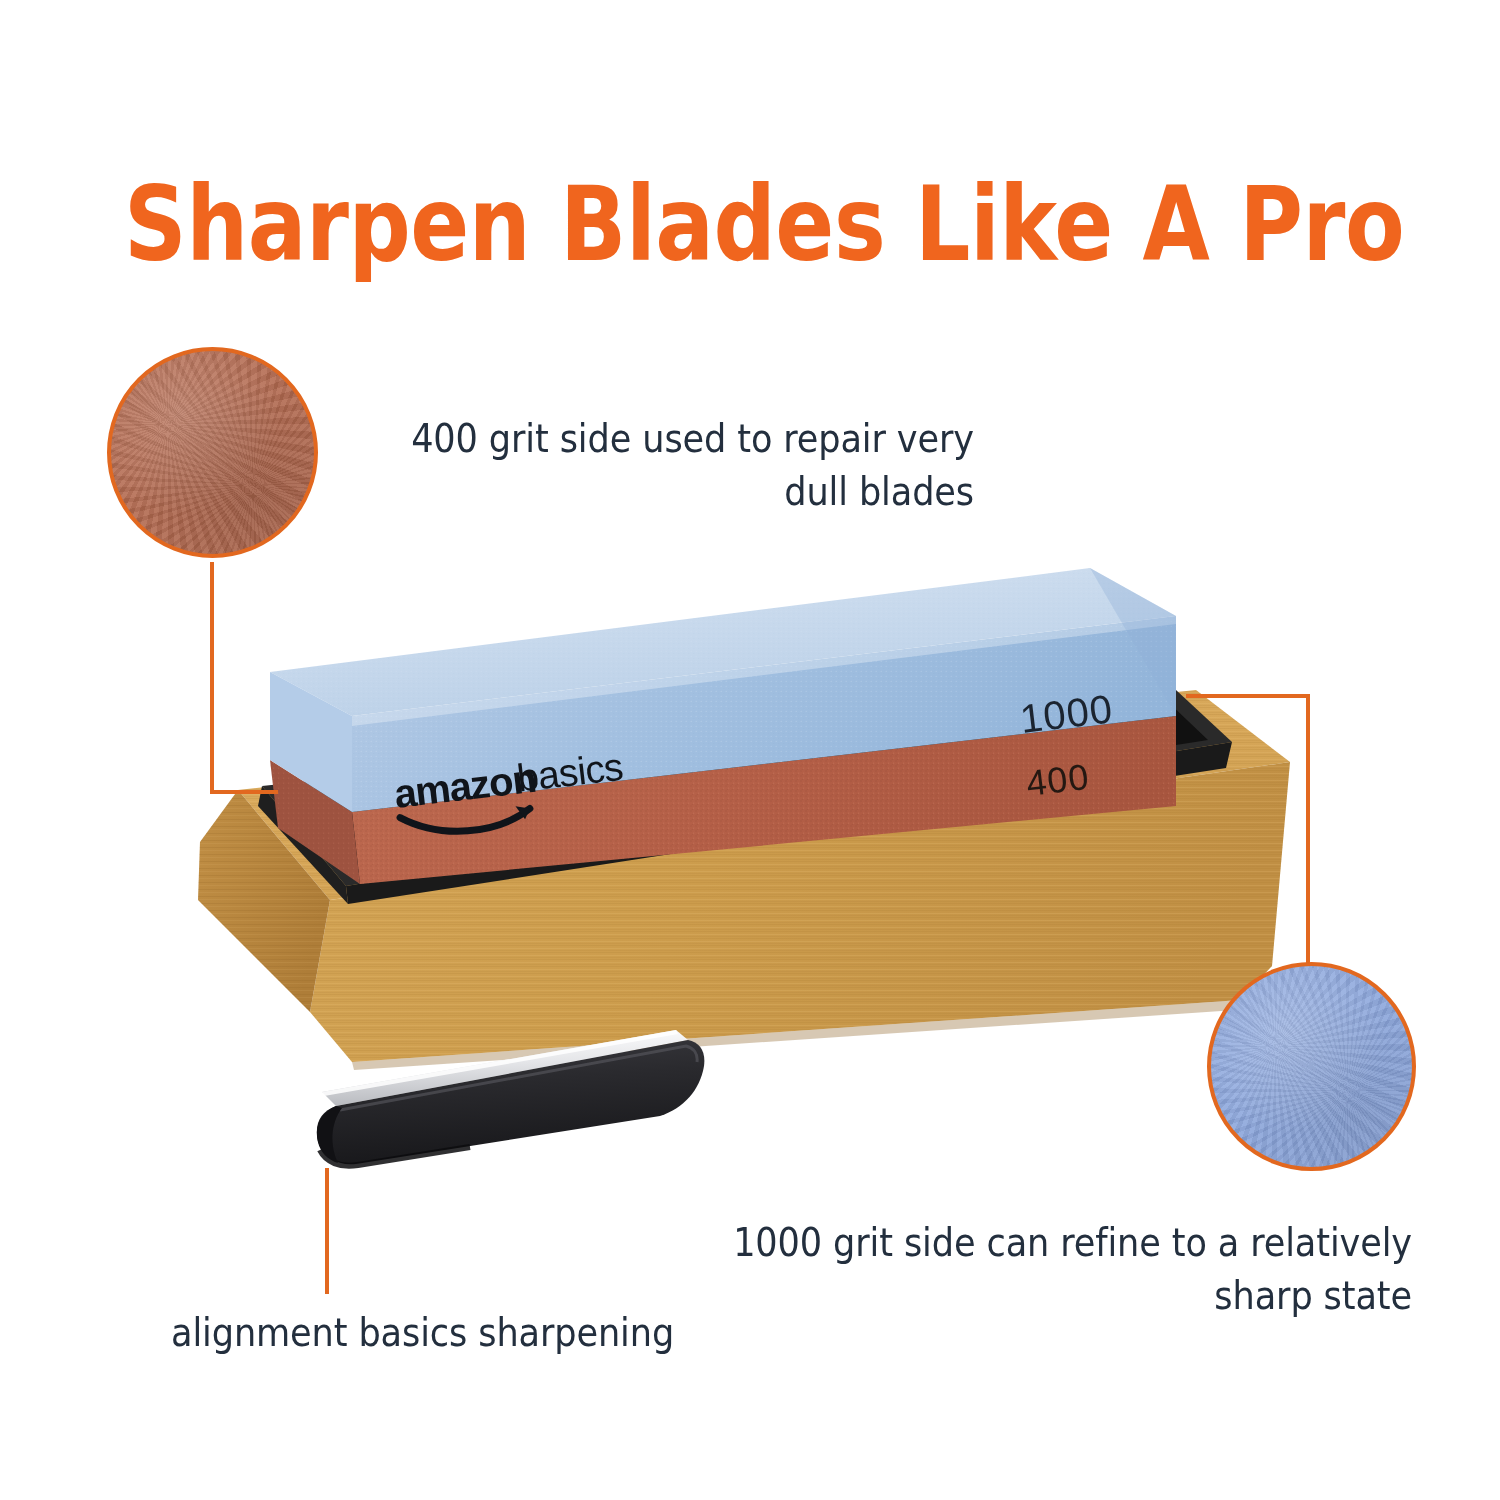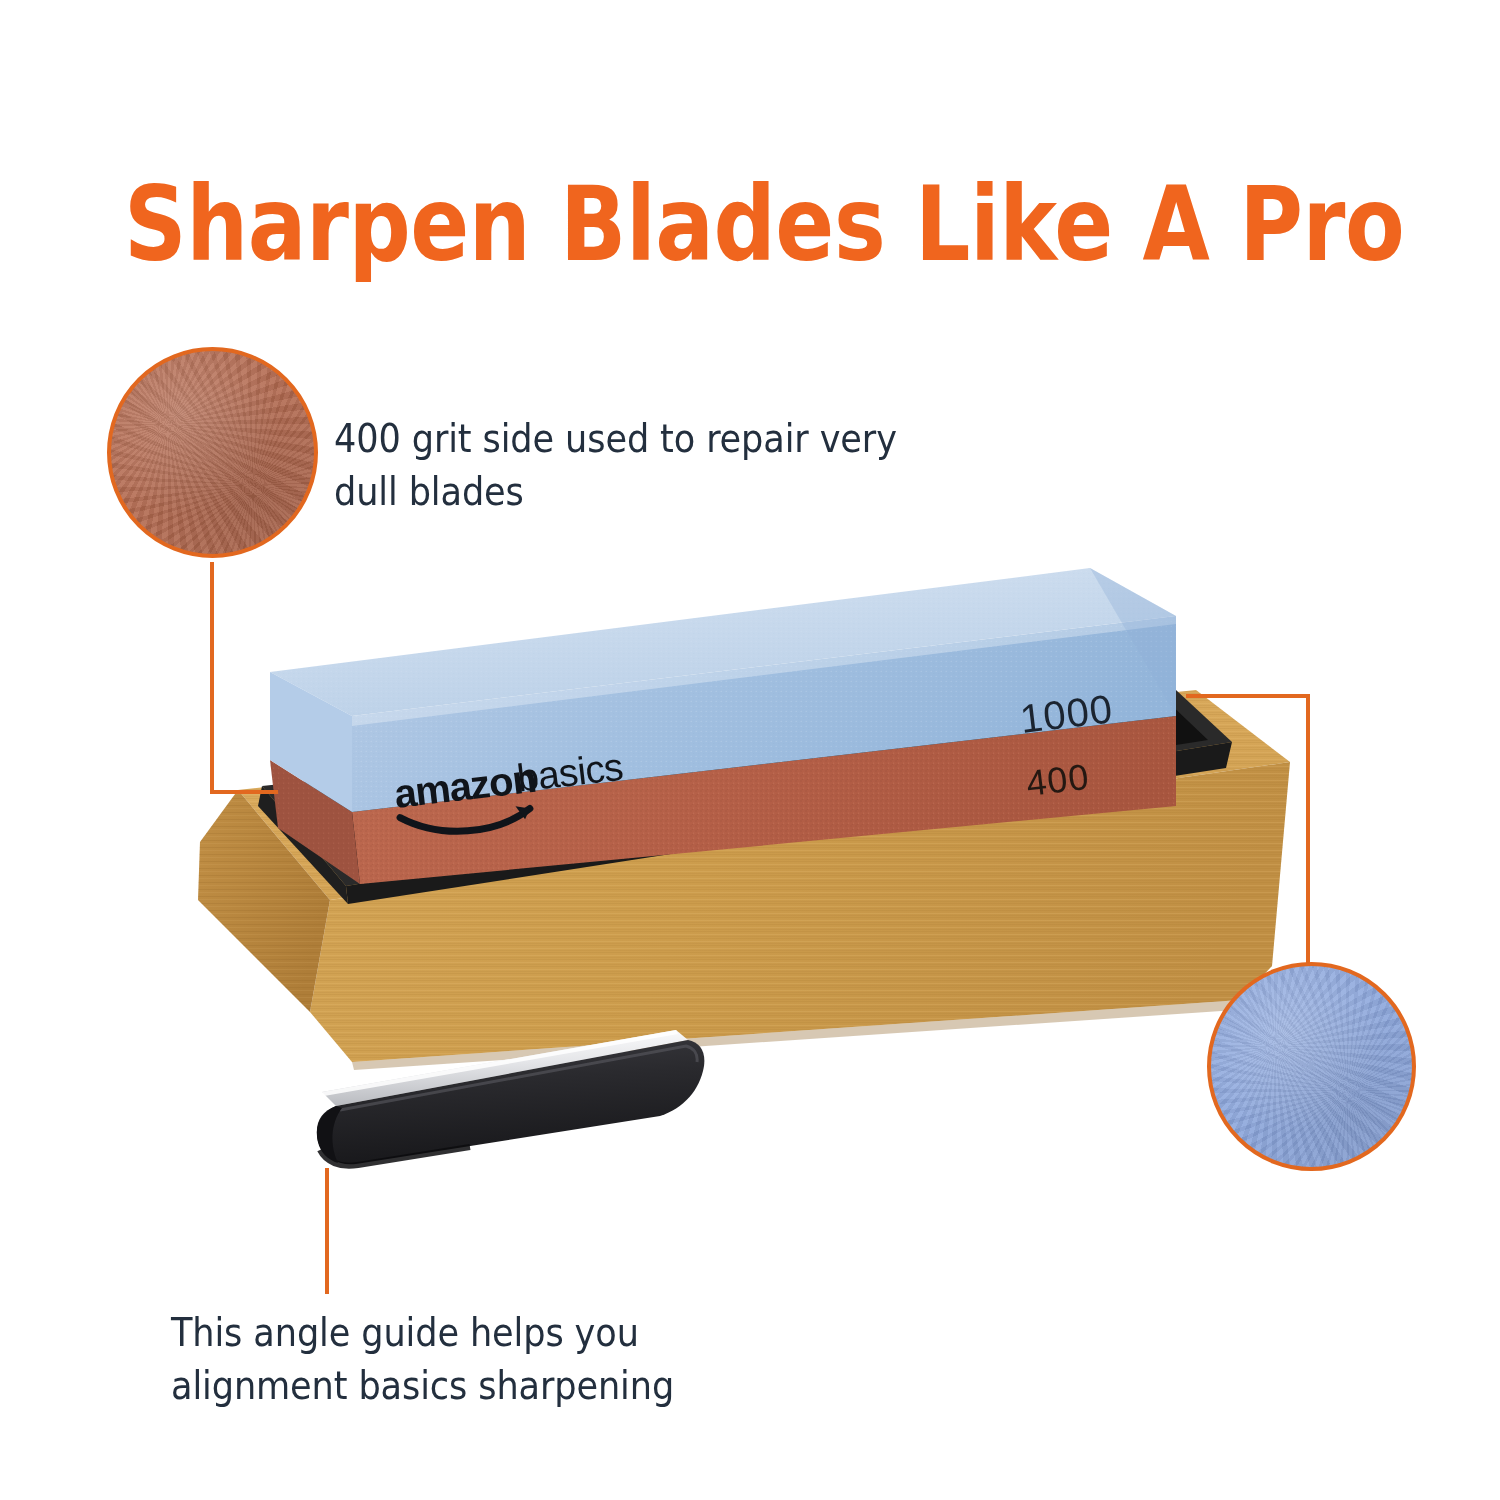--- a/index.html
+++ b/index.html
@@ -46,21 +46,21 @@
     position: absolute;
     color: #232F3E;
     font-family: "DejaVu Sans Condensed", "Liberation Sans Narrow", "Liberation Sans", sans-serif;
     font-size: 39px;
     line-height: 53px;
     font-weight: 400;
     letter-spacing: -0.1px;
   }
   .callout-text .ln { display: block; white-space: nowrap; }
 
-  #txt-400grit { left: 334px; top: 412px; width: 640px; text-align: left; }
+  #txt-400grit { left: 334px; top: 412px; width: 640px; text-align: right; }
   #txt-1000grit { right: 88px; top: 1216px; width: 760px; text-align: right; }
   #txt-angle   { left: 171px; top: 1306px; width: 560px; text-align: left; }
 
   
   .swatch {
     position: absolute;
     border-radius: 50%;
     box-sizing: border-box;
   }
   #swatch-400 {
@@ -266,19 +266,22 @@
   <div class="leader v" id="lead-c-v"></div>
 
   <div class="swatch" id="swatch-400"></div>
   <div class="swatch" id="swatch-1000"></div>
 
   <div class="callout-text" id="txt-400grit">
     <span class="ln">400 grit side used to repair very</span>
     <span class="ln">dull blades</span>
   </div>
 
+  <div class="callout-text" id="txt-1000grit">
+    <span class="ln">1000 grit side can refine to a relatively</span>
+    <span class="ln">sharp state</span>
+  </div>
 
   <div class="callout-text" id="txt-angle">
-    <span class="ln">This angle guide helps you</span>
     <span class="ln">alignment basics sharpening</span>
   </div>
 
 </div>
 
 </body></html>

